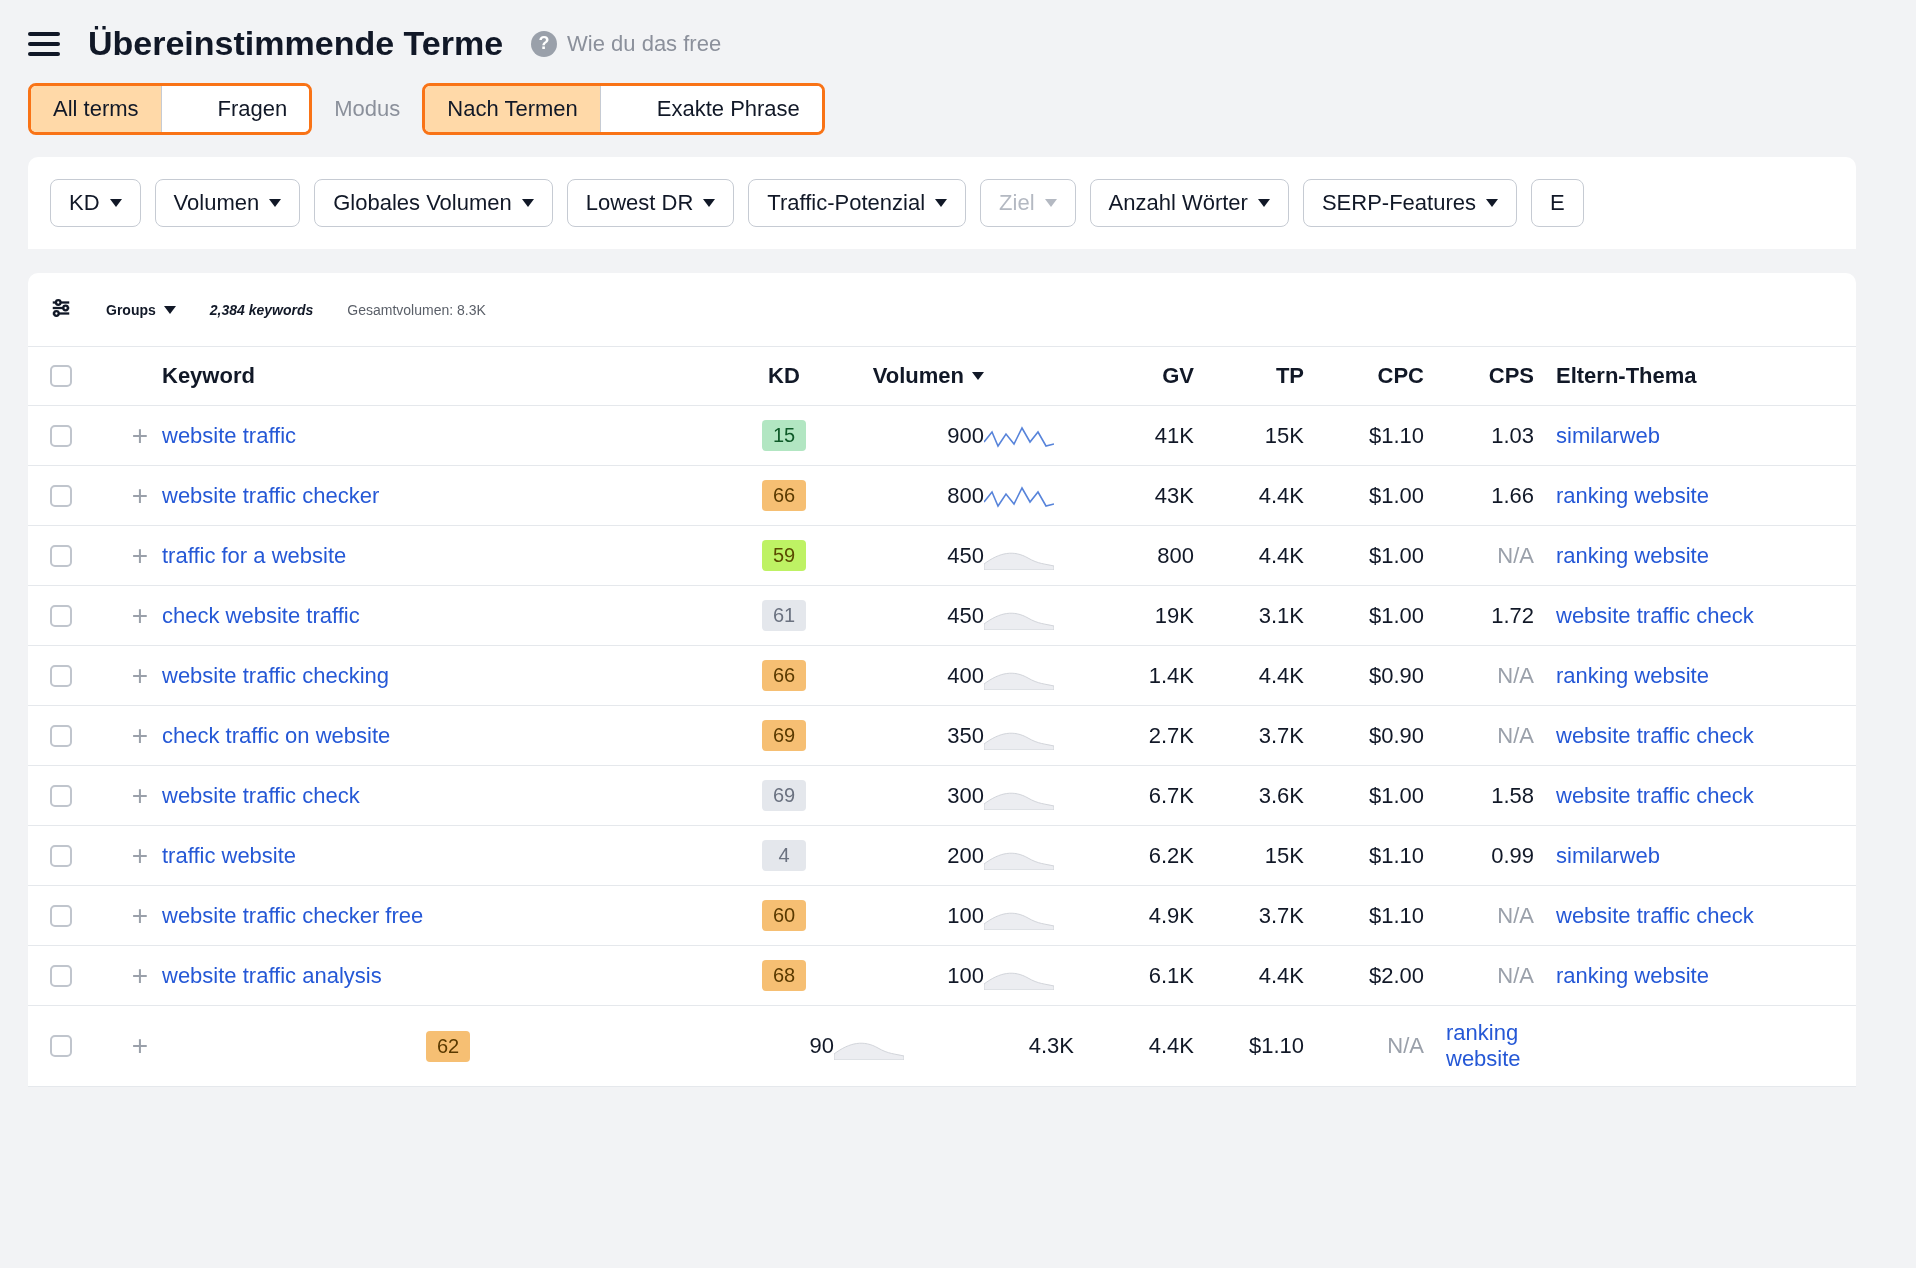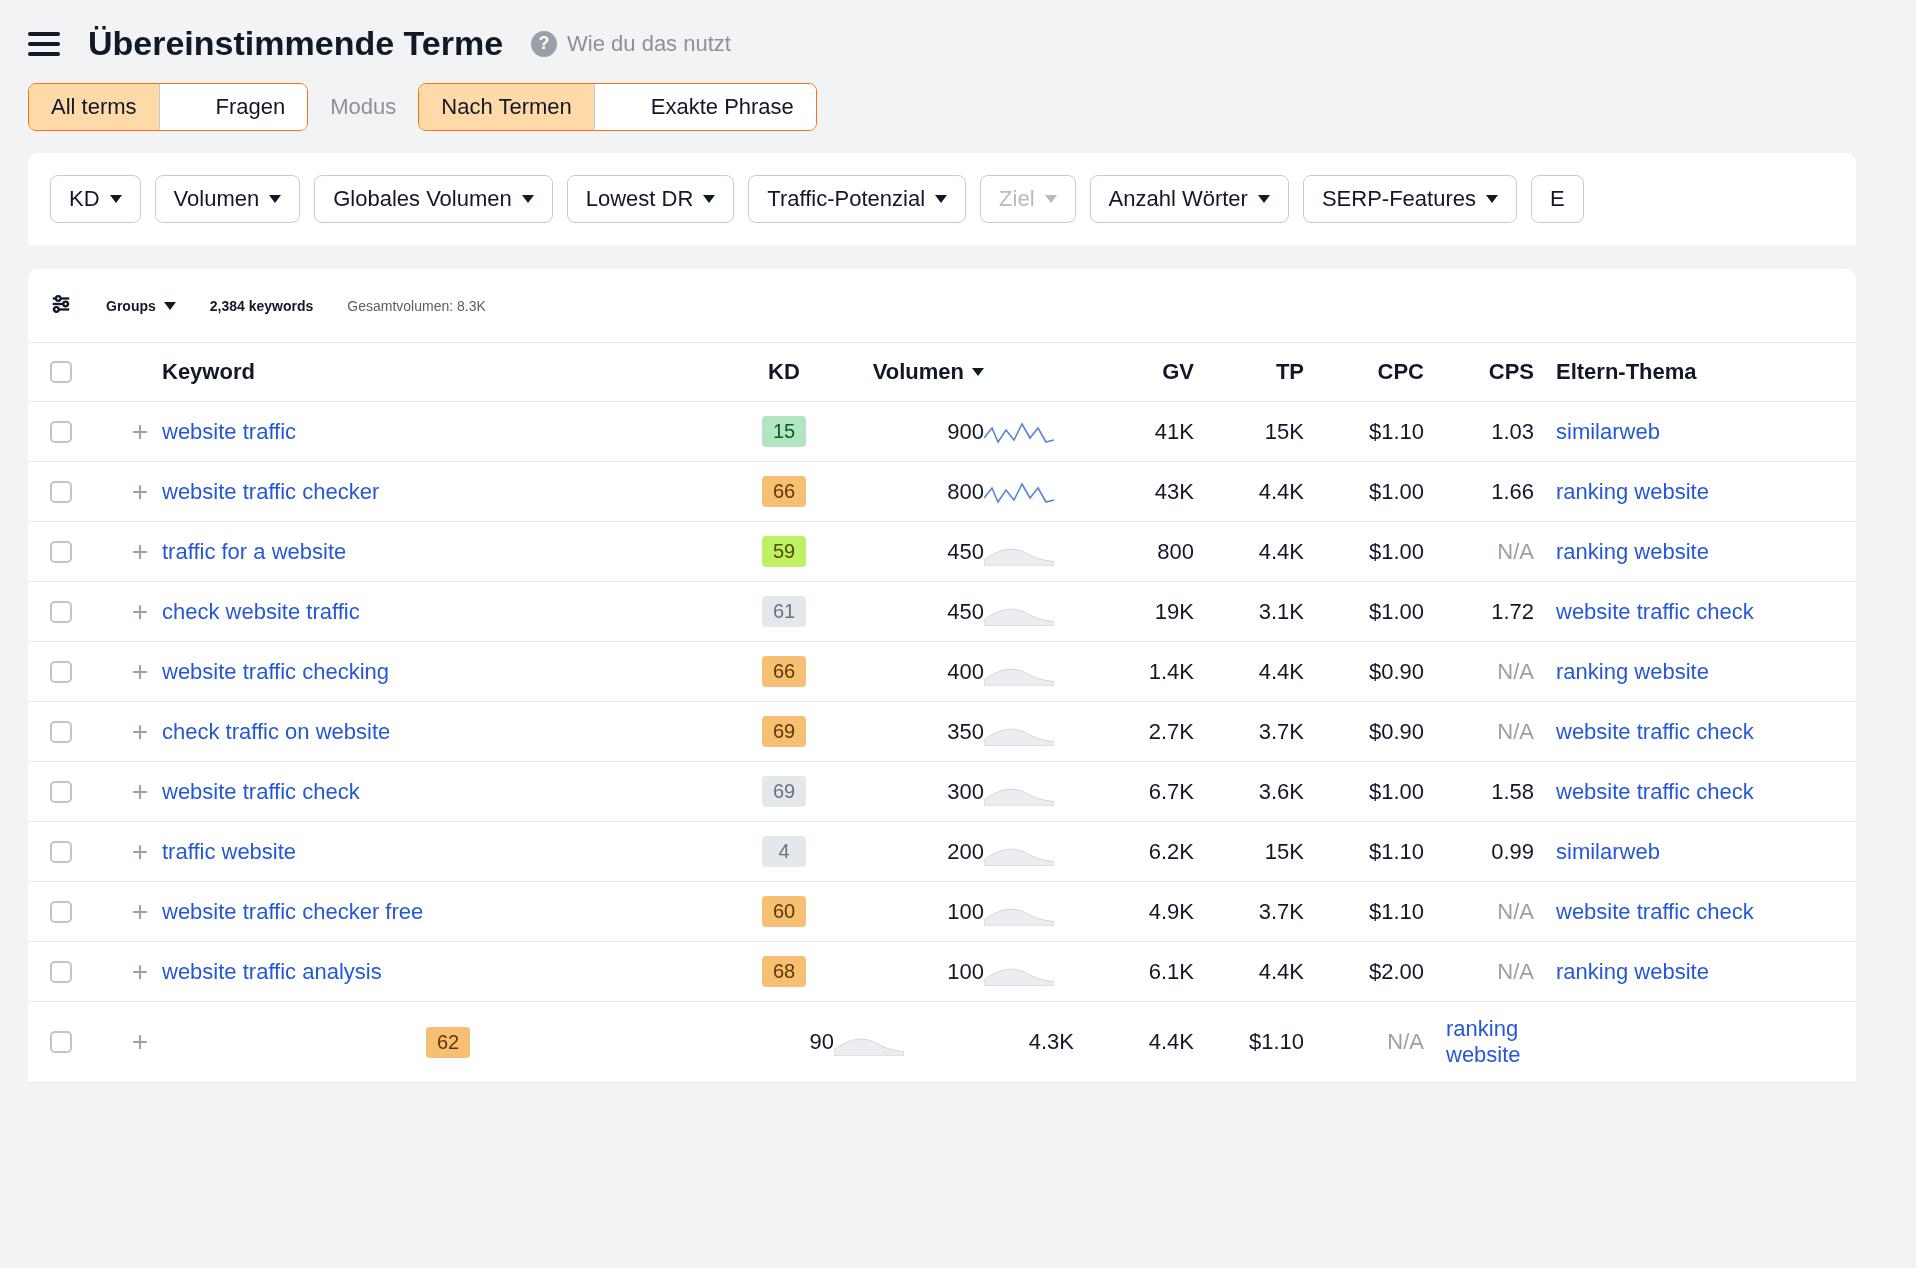--- a/index.html
+++ b/index.html
@@ -39,21 +39,21 @@
     display: inline-flex; align-items: center; justify-content: center;
     font-weight: 700; font-size: 18px;
   }
 
   
   .segrow {
     display: flex; align-items: center; gap: 22px;
     padding: 4px 28px 22px 28px;
   }
   .segment {
-    display: inline-flex; border: 1px solid #f97316; border-radius: 8px;
+    display: inline-flex; border: 3px solid #f97316; border-radius: 8px;
     overflow: hidden; background: #fff;
   }
   .segment .opt {
     padding: 10px 22px; font-size: 22px;
     border-right: 1px solid #c6cbd3; cursor: pointer;
     color: #111827; background: #fff;
   }
   .segment .opt:last-child { border-right: none; margin-left: 34px; }
   .segment .opt.active {
     background: #ffd9a8; font-weight: 500;
@@ -87,21 +87,21 @@
   
   .summary {
     background: #fff;
     margin: 24px 28px 0 28px;
     border-radius: 10px 10px 0 0;
     padding: 24px 22px;
     display: flex; align-items: center; gap: 34px;
     font-size: 14px;
   }
   .summary .groups { font-weight: 700; display:flex; gap:8px; align-items:center;}
-  .summary .kwcount { font-weight: 700; }
+  .summary .kwcount { font-weight: 700; font-style: italic; }
   .summary .totalvol { color: #5a5f68; }
 
   
   .table {
     background: #fff;
     margin: 0 28px;
     border-top: 1px solid #e5e8ec;
   }
   .row {
     display: grid;
@@ -159,21 +159,21 @@
 
   <div class="header">
     <div class="hamburger">
       <span></span>
         <span></span>
         <span></span>
     </div>
     <div class="page-title">Übereinstimmende Terme</div>
     <div class="help">
       <span class="help-icon">?</span>
-      <span>Wie du das nutzt</span>
+      <span>Wie du das free</span>
     </div>
   </div>
 
   <div class="segrow">
     <div class="segment">
       <div class="opt active">All terms</div>
       <div class="opt">Fragen</div>
     </div>
     <div class="mode-label">Modus</div>
     <div class="segment">

